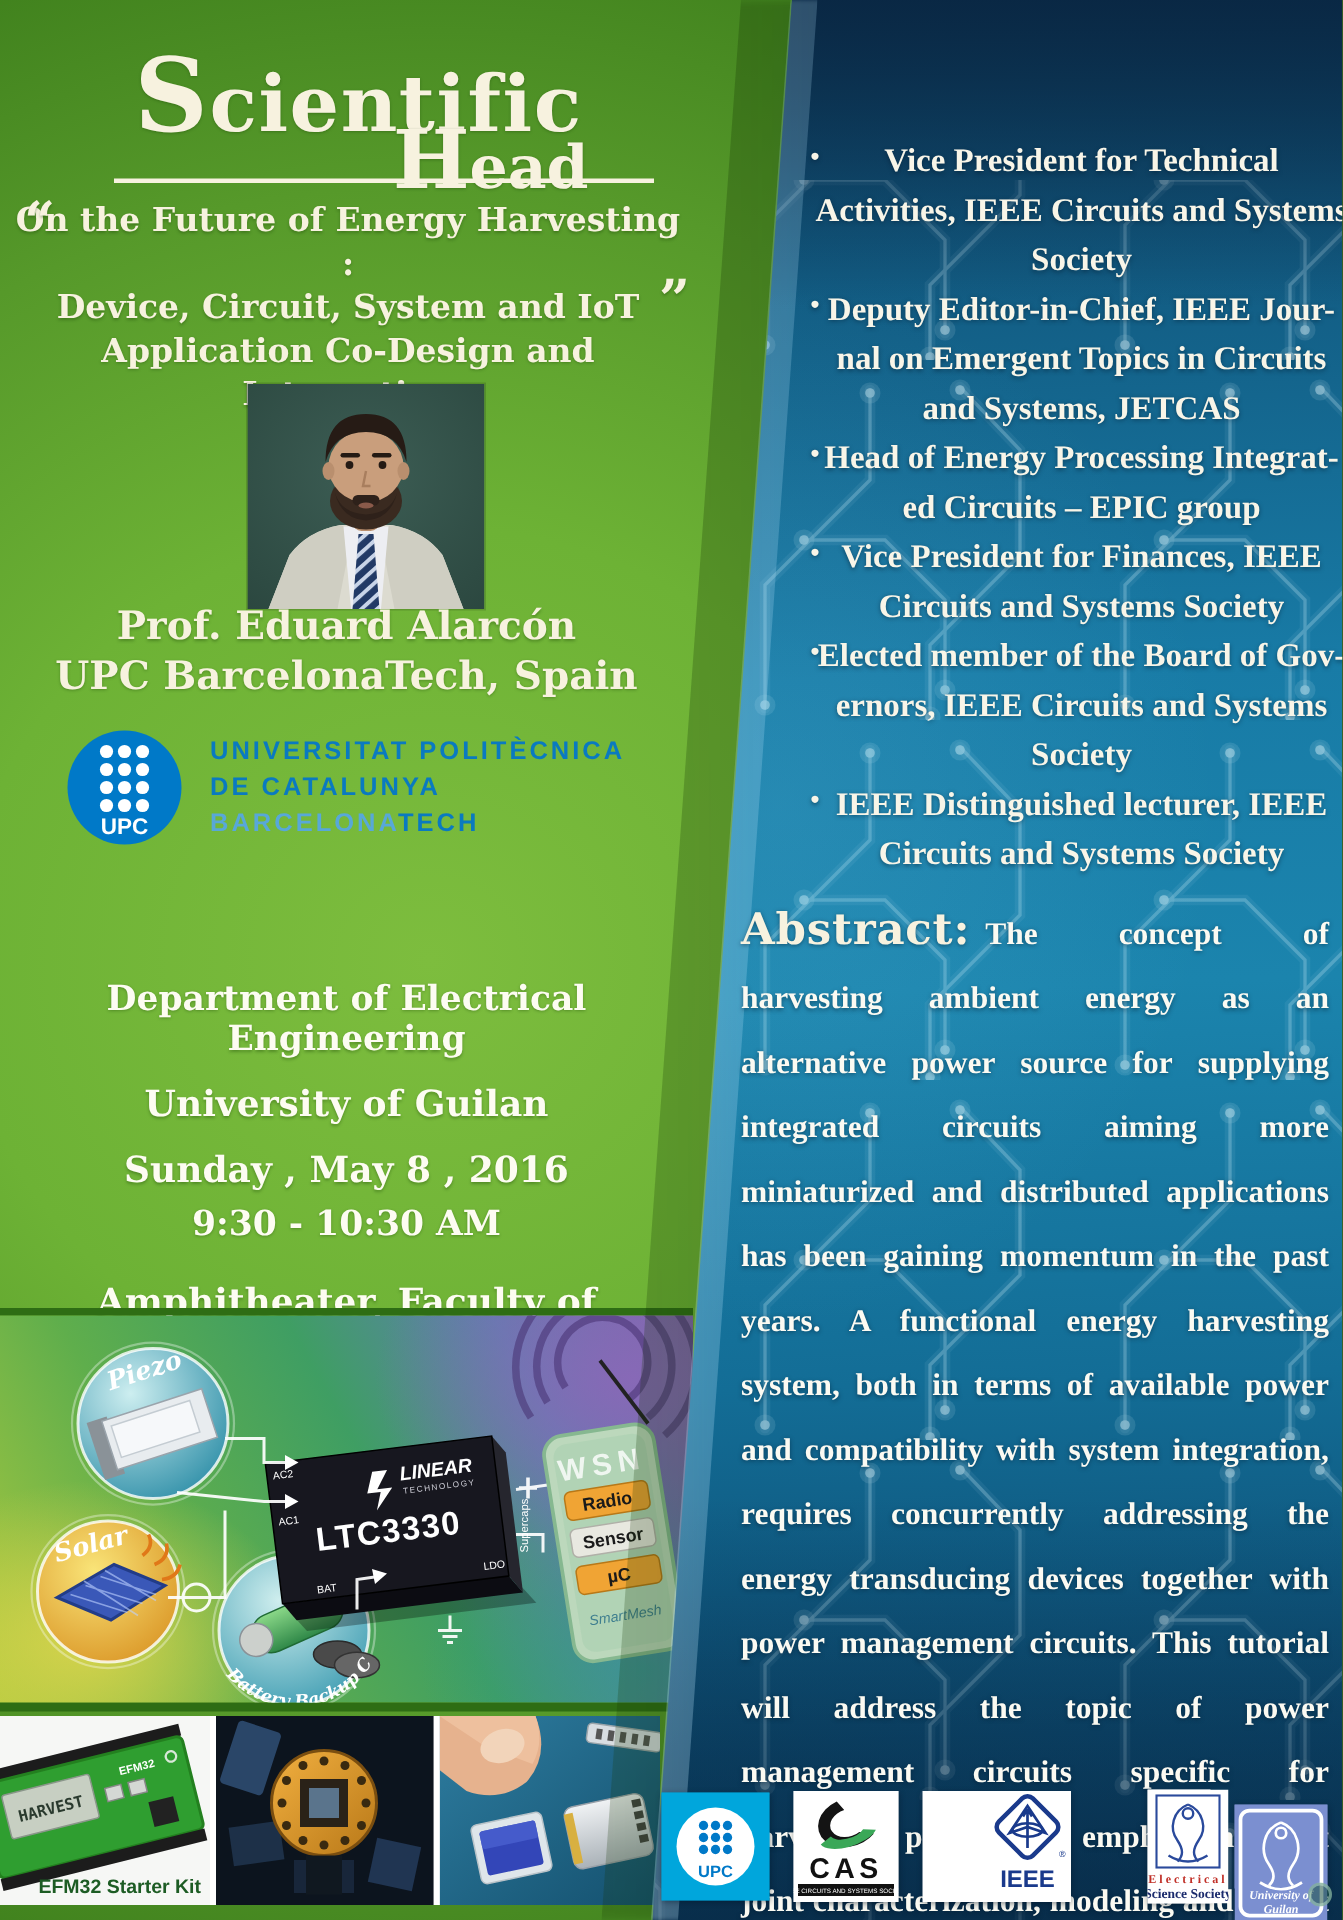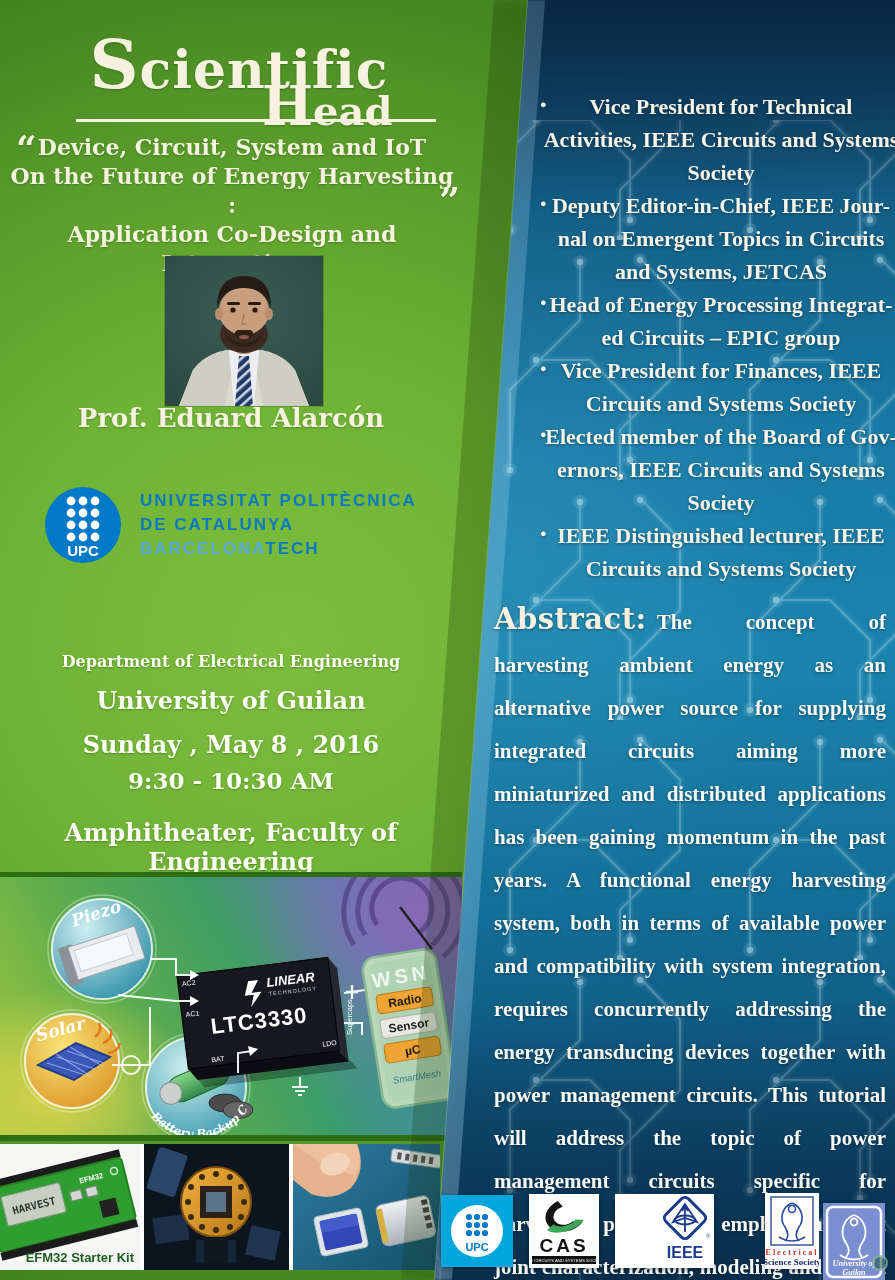--- a/index.html
+++ b/index.html
@@ -41,21 +41,21 @@
   .quote-close{position:absolute;right:0px;top:44px;font-size:36px;}
   .photo{position:absolute;z-index:2;left:165px;top:256px;width:158px;height:150px;box-shadow:0 0 0 1px rgba(0,0,0,.15);}
   .speaker{position:absolute;z-index:2;left:0;top:402px;width:462px;text-align:center;
     font-family:"DejaVu Serif",serif;font-weight:bold;font-size:26px;line-height:1.25;}
   .upc-block{position:absolute;z-index:2;left:44px;top:486px;display:flex;align-items:center;}
   .upc-words{margin-left:18px;font-family:"Liberation Sans",sans-serif;font-weight:bold;
     font-size:17px;letter-spacing:2px;color:#0a7ac0;line-height:1.42;}
   .upc-light{color:#58a8d8;font-weight:bold;}
   .event{position:absolute;z-index:2;left:0;top:652px;width:462px;text-align:center;
     font-family:"DejaVu Serif",serif;font-weight:bold;color:#fdfcf2;text-shadow:0 1px 2px rgba(20,60,0,.35);}
-  .event .l1{font-size:16px;margin-bottom:15px;}
+  .event .l1{font-size:23px;margin-bottom:15px;}
   .event .l2{font-size:24px;margin-bottom:15px;}
   .event .l3{font-size:24px;margin-bottom:8px;}
   .event .l4{font-size:23px;}
   .event .l5{font-size:24px;margin-top:24px;}
   .illustration{position:absolute;z-index:2;left:0;top:872px;width:462px;height:258px;
     border-top:5px solid #2e6d14;border-bottom:6px solid #2e6d14;}
   .strip{position:absolute;z-index:2;left:0;top:1144px;width:440px;height:126px;background:#fff;
     display:flex;gap:4px;}
   .strip .cell{position:relative;height:126px;overflow:hidden;}
   .kit-caption{position:absolute;right:6px;bottom:5px;font-family:"Liberation Sans",sans-serif;
@@ -80,22 +80,22 @@
 <body>
 
 <div id="poster">
 
   <div class="title1 left-text">Scientific</div>
   <div class="title2 left-text">Head</div>
   <div class="title-rule"></div>
 
   <div class="quote left-text">
     <span class="quote-open">“</span>
+    <div>On the Future of Energy Harvesting :</div>
     <div>Device, Circuit, System and IoT</div>
-    <div>On the Future of Energy Harvesting :</div>
     <div>Application Co-Design and Integration</div>
     <span class="quote-close">”</span>
   </div>
 
   <div class="photo">
     <svg width="158" height="150" viewBox="0 0 158 150">
       <rect width="158" height="150" fill="#35544b"></rect>
       <rect width="158" height="150" fill="url(#vig)"></rect>
       <defs>
         <radialGradient id="vig" cx="50%" cy="40%" r="80%">
@@ -124,20 +124,21 @@
       <circle cx="68" cy="54" r="2.6" fill="#241a14"></circle>
         <circle cx="90" cy="54" r="2.6" fill="#241a14"></circle>
       <rect x="62" y="46" width="13" height="3" rx="1.5" fill="#241a14"></rect>
       <rect x="83" y="46" width="13" height="3" rx="1.5" fill="#241a14"></rect>
       <path d="M79,58 L77,68 L82,68" stroke="#a87e5e" stroke-width="1.6" fill="none"></path>
     </svg>
   </div>
 
   <div class="speaker left-text">
     <div>Prof. Eduard Alarcón</div>
+    <div>UPC BarcelonaTech, Spain</div>
   </div>
 
   <div class="upc-block">
     <svg width="78" height="78" viewBox="0 0 78 78">
       <circle cx="39" cy="39" r="38" fill="#0079c8"></circle>
       <g fill="#ffffff">
         <circle cx="27" cy="15" r="4.4"></circle>
           <circle cx="39" cy="15" r="4.4"></circle>
           <circle cx="51" cy="15" r="4.4"></circle>
         <circle cx="27" cy="27" r="4.4"></circle>

